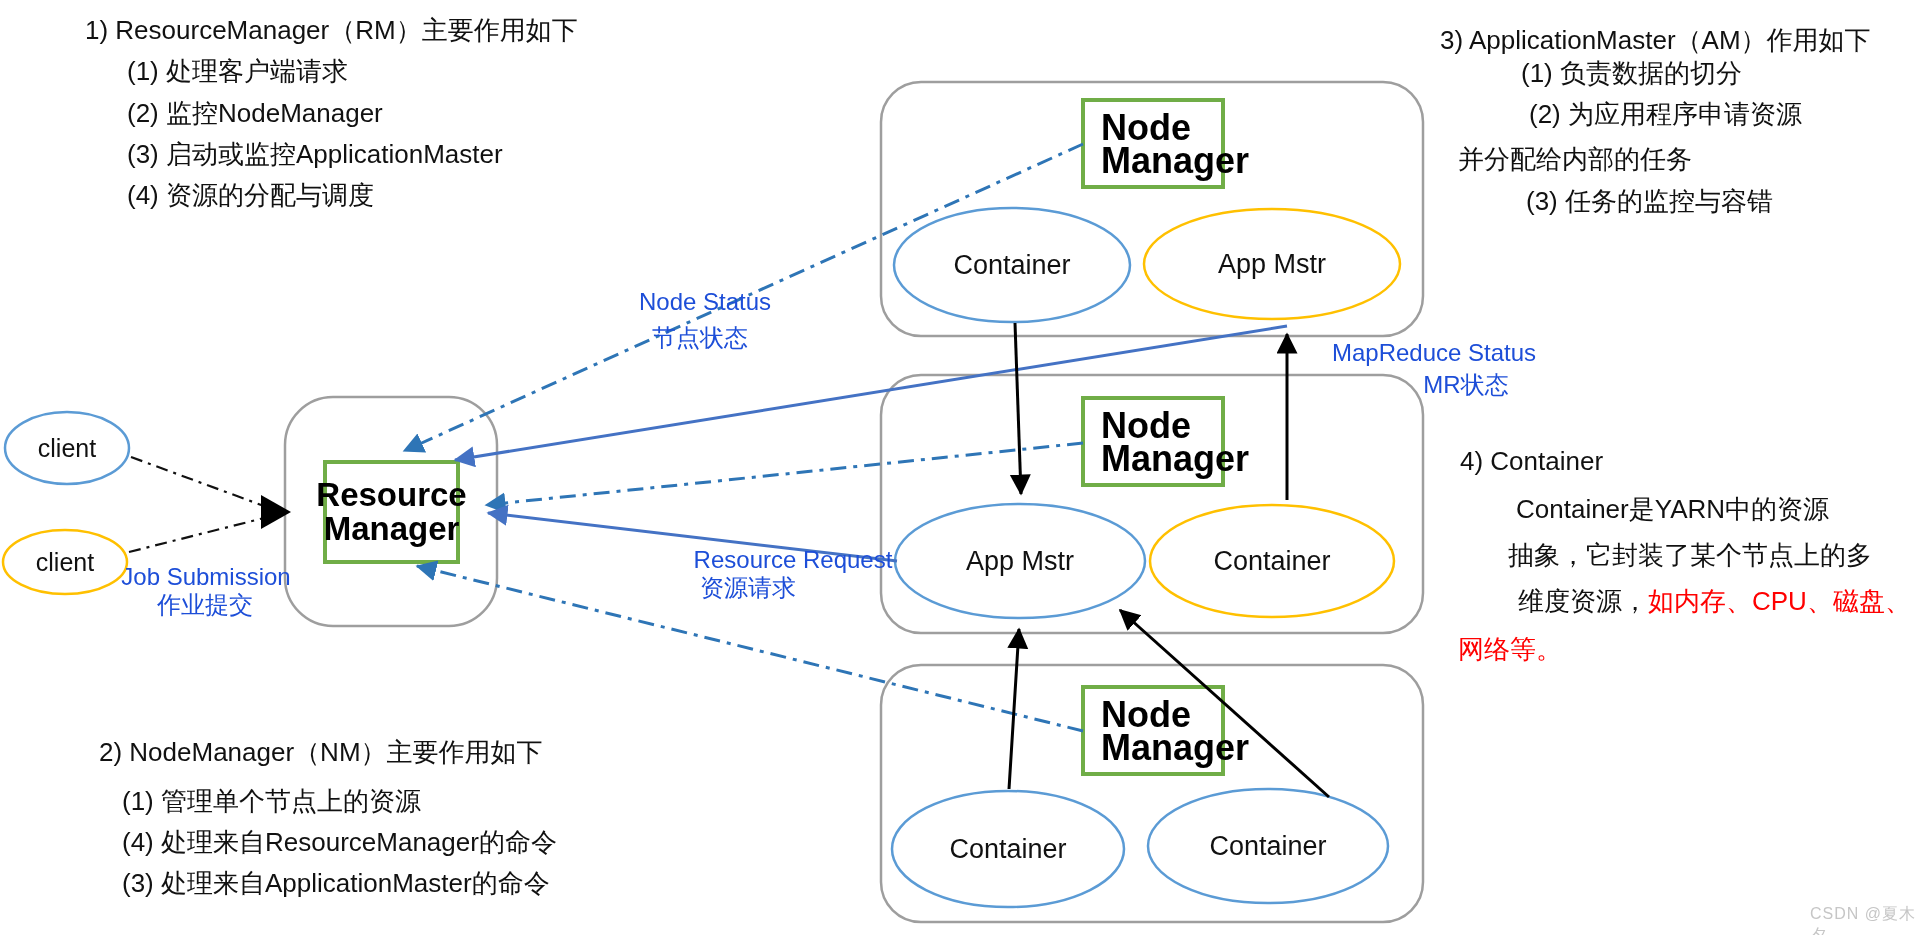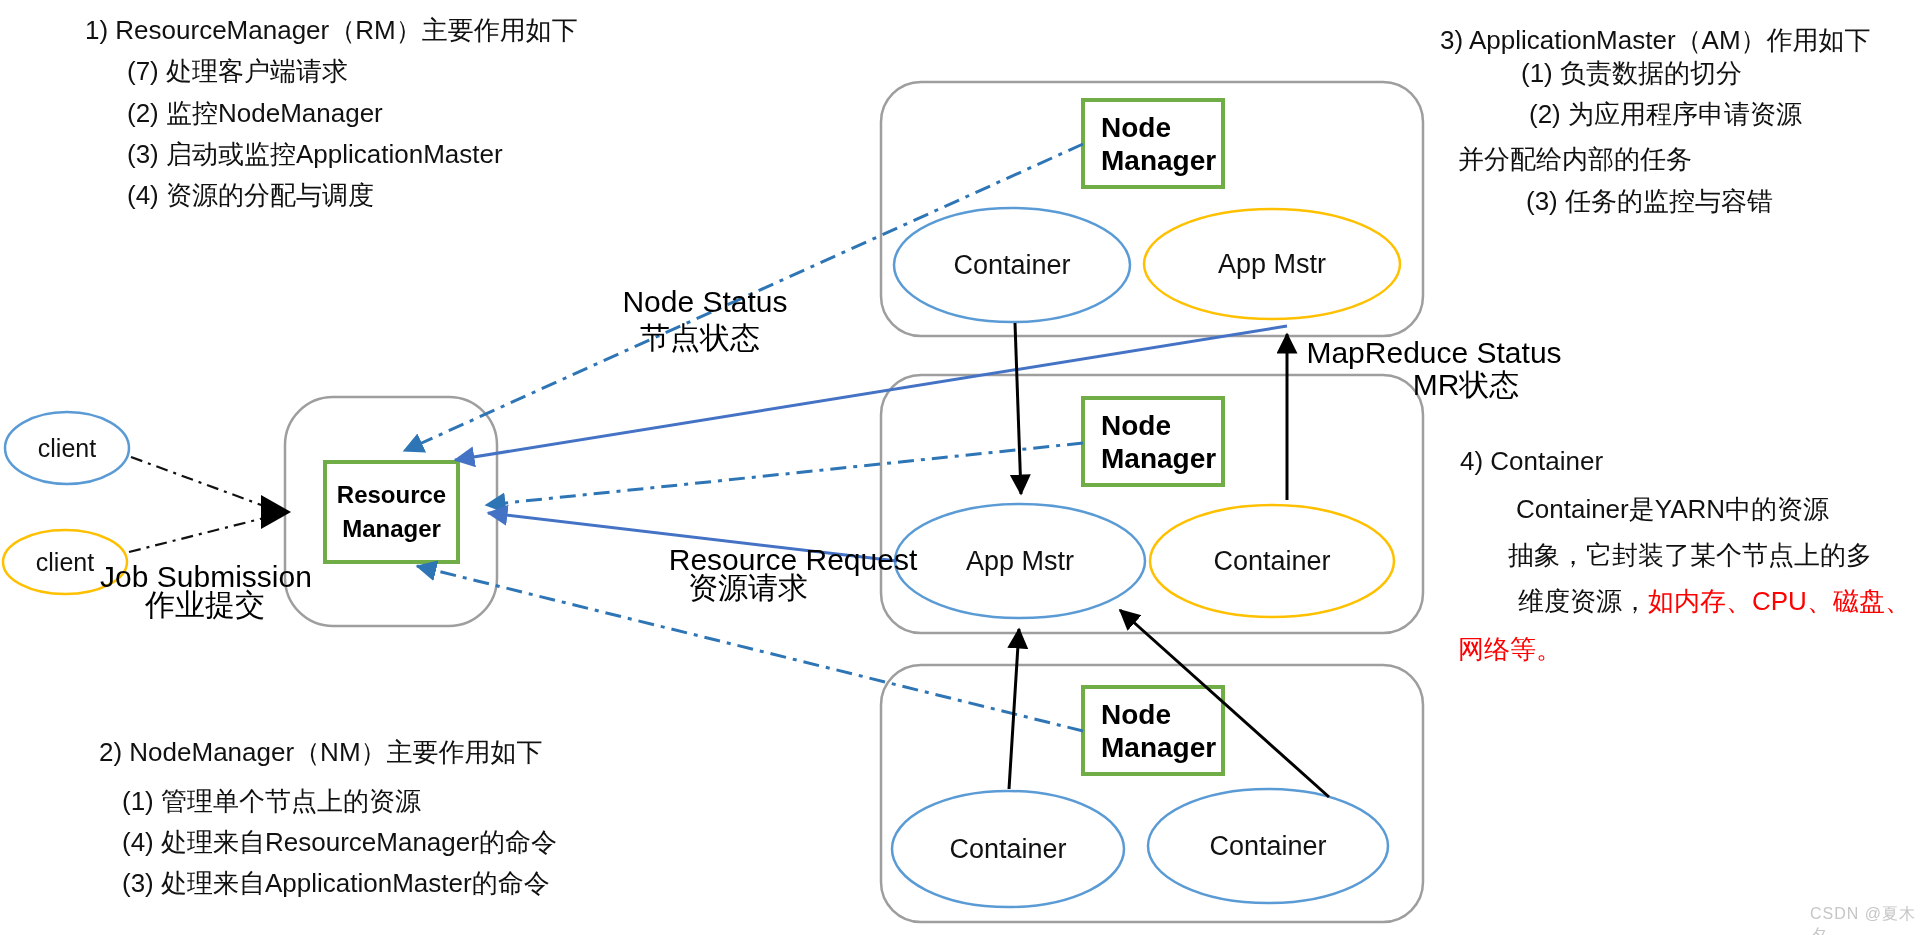--- a/index.html
+++ b/index.html
@@ -4,26 +4,26 @@
 <style>
   html,body{margin:0;padding:0;background:#fff;}
   .stage{
     position:relative;width:1929px;height:935px;background:#ffffff;overflow:hidden;
     font-family:"Liberation Sans","DejaVu Sans",sans-serif;color:#111;
   }
   svg.diagram{position:absolute;left:0;top:0;}
   .txt{position:absolute;white-space:nowrap;font-size:26px;line-height:32px;color:#111;}
   .red{color:#FF0000;}
   .redlbl{position:absolute;transform:translateX(-50%);white-space:nowrap;
-          font-size:30px;line-height:32px;color:#000000;text-align:center;}
+          font-size:24px;line-height:32px;color:#1d4ed8;text-align:center;}
   .ellipse-label{position:absolute;transform:translate(-50%,-50%);font-size:27px;color:#111;white-space:nowrap;}
   .nm-label{position:absolute;width:140px;height:87px;display:flex;flex-direction:column;justify-content:center;
-            padding-left:18px;box-sizing:border-box;font-weight:bold;font-size:28px;line-height:33px;color:#000;}
+            padding-left:18px;box-sizing:border-box;font-weight:bold;font-size:36px;line-height:33px;color:#000;}
   .rm-label{position:absolute;left:325px;top:462px;width:133px;height:100px;display:flex;flex-direction:column;
-            justify-content:center;align-items:center;text-align:center;font-weight:bold;font-size:24px;line-height:34px;color:#000;}
+            justify-content:center;align-items:center;text-align:center;font-weight:bold;font-size:33px;line-height:34px;color:#000;}
   .watermark{position:absolute;left:1810px;top:904px;font-size:16px;color:#C6C6C6;letter-spacing:1px;}
 </style>
 </head>
 <body>
 
 <div class="stage">
 
   <svg class="diagram" width="1929" height="935" viewBox="0 0 1929 935">
     <defs>
       <marker id="mDash" markerWidth="8" markerHeight="8" refX="6.5" refY="3.5" orient="auto" markerUnits="strokeWidth">
@@ -67,21 +67,21 @@
     <line x1="1287" y1="500" x2="1287" y2="334" stroke="#000" stroke-width="3" marker-end="url(#mBlack)"></line>
     <line x1="1009" y1="789" x2="1019" y2="629" stroke="#000" stroke-width="3" marker-end="url(#mBlack)"></line>
     <line x1="1329" y1="797" x2="1120" y2="610" stroke="#000" stroke-width="3" marker-end="url(#mBlack)"></line>
 
     <line x1="131" y1="457" x2="264" y2="506" stroke="#111" stroke-width="2.2" stroke-dasharray="12 6 3 6"></line>
     <line x1="129" y1="552" x2="264" y2="518" stroke="#111" stroke-width="2.2" stroke-dasharray="12 6 3 6"></line>
     <polygon points="291,512 261,495 261,529" fill="#000"></polygon>
   </svg>
 
   <div class="txt" style="left:85px;top:14px;">1) ResourceManager（RM）主要作用如下</div>
-  <div class="txt" style="left:127px;top:55px;">(7) 处理客户端请求</div>
+  <div class="txt" style="left:127px;top:55px;">(1) 处理客户端请求</div>
   <div class="txt" style="left:127px;top:97px;">(2) 监控NodeManager</div>
   <div class="txt" style="left:127px;top:138px;">(3) 启动或监控ApplicationMaster</div>
   <div class="txt" style="left:127px;top:179px;">(4) 资源的分配与调度</div>
 
   <div class="txt" style="left:73px;top:736px;margin-left:26px;">2) NodeManager（NM）主要作用如下</div>
   <div class="txt" style="left:122px;top:785px;">(1) 管理单个节点上的资源</div>
   <div class="txt" style="left:122px;top:826px;">(4) 处理来自ResourceManager的命令</div>
   <div class="txt" style="left:122px;top:867px;">(3) 处理来自ApplicationMaster的命令</div>
 
   <div class="txt" style="left:1440px;top:24px;">3) ApplicationMaster（AM）作用如下</div>

